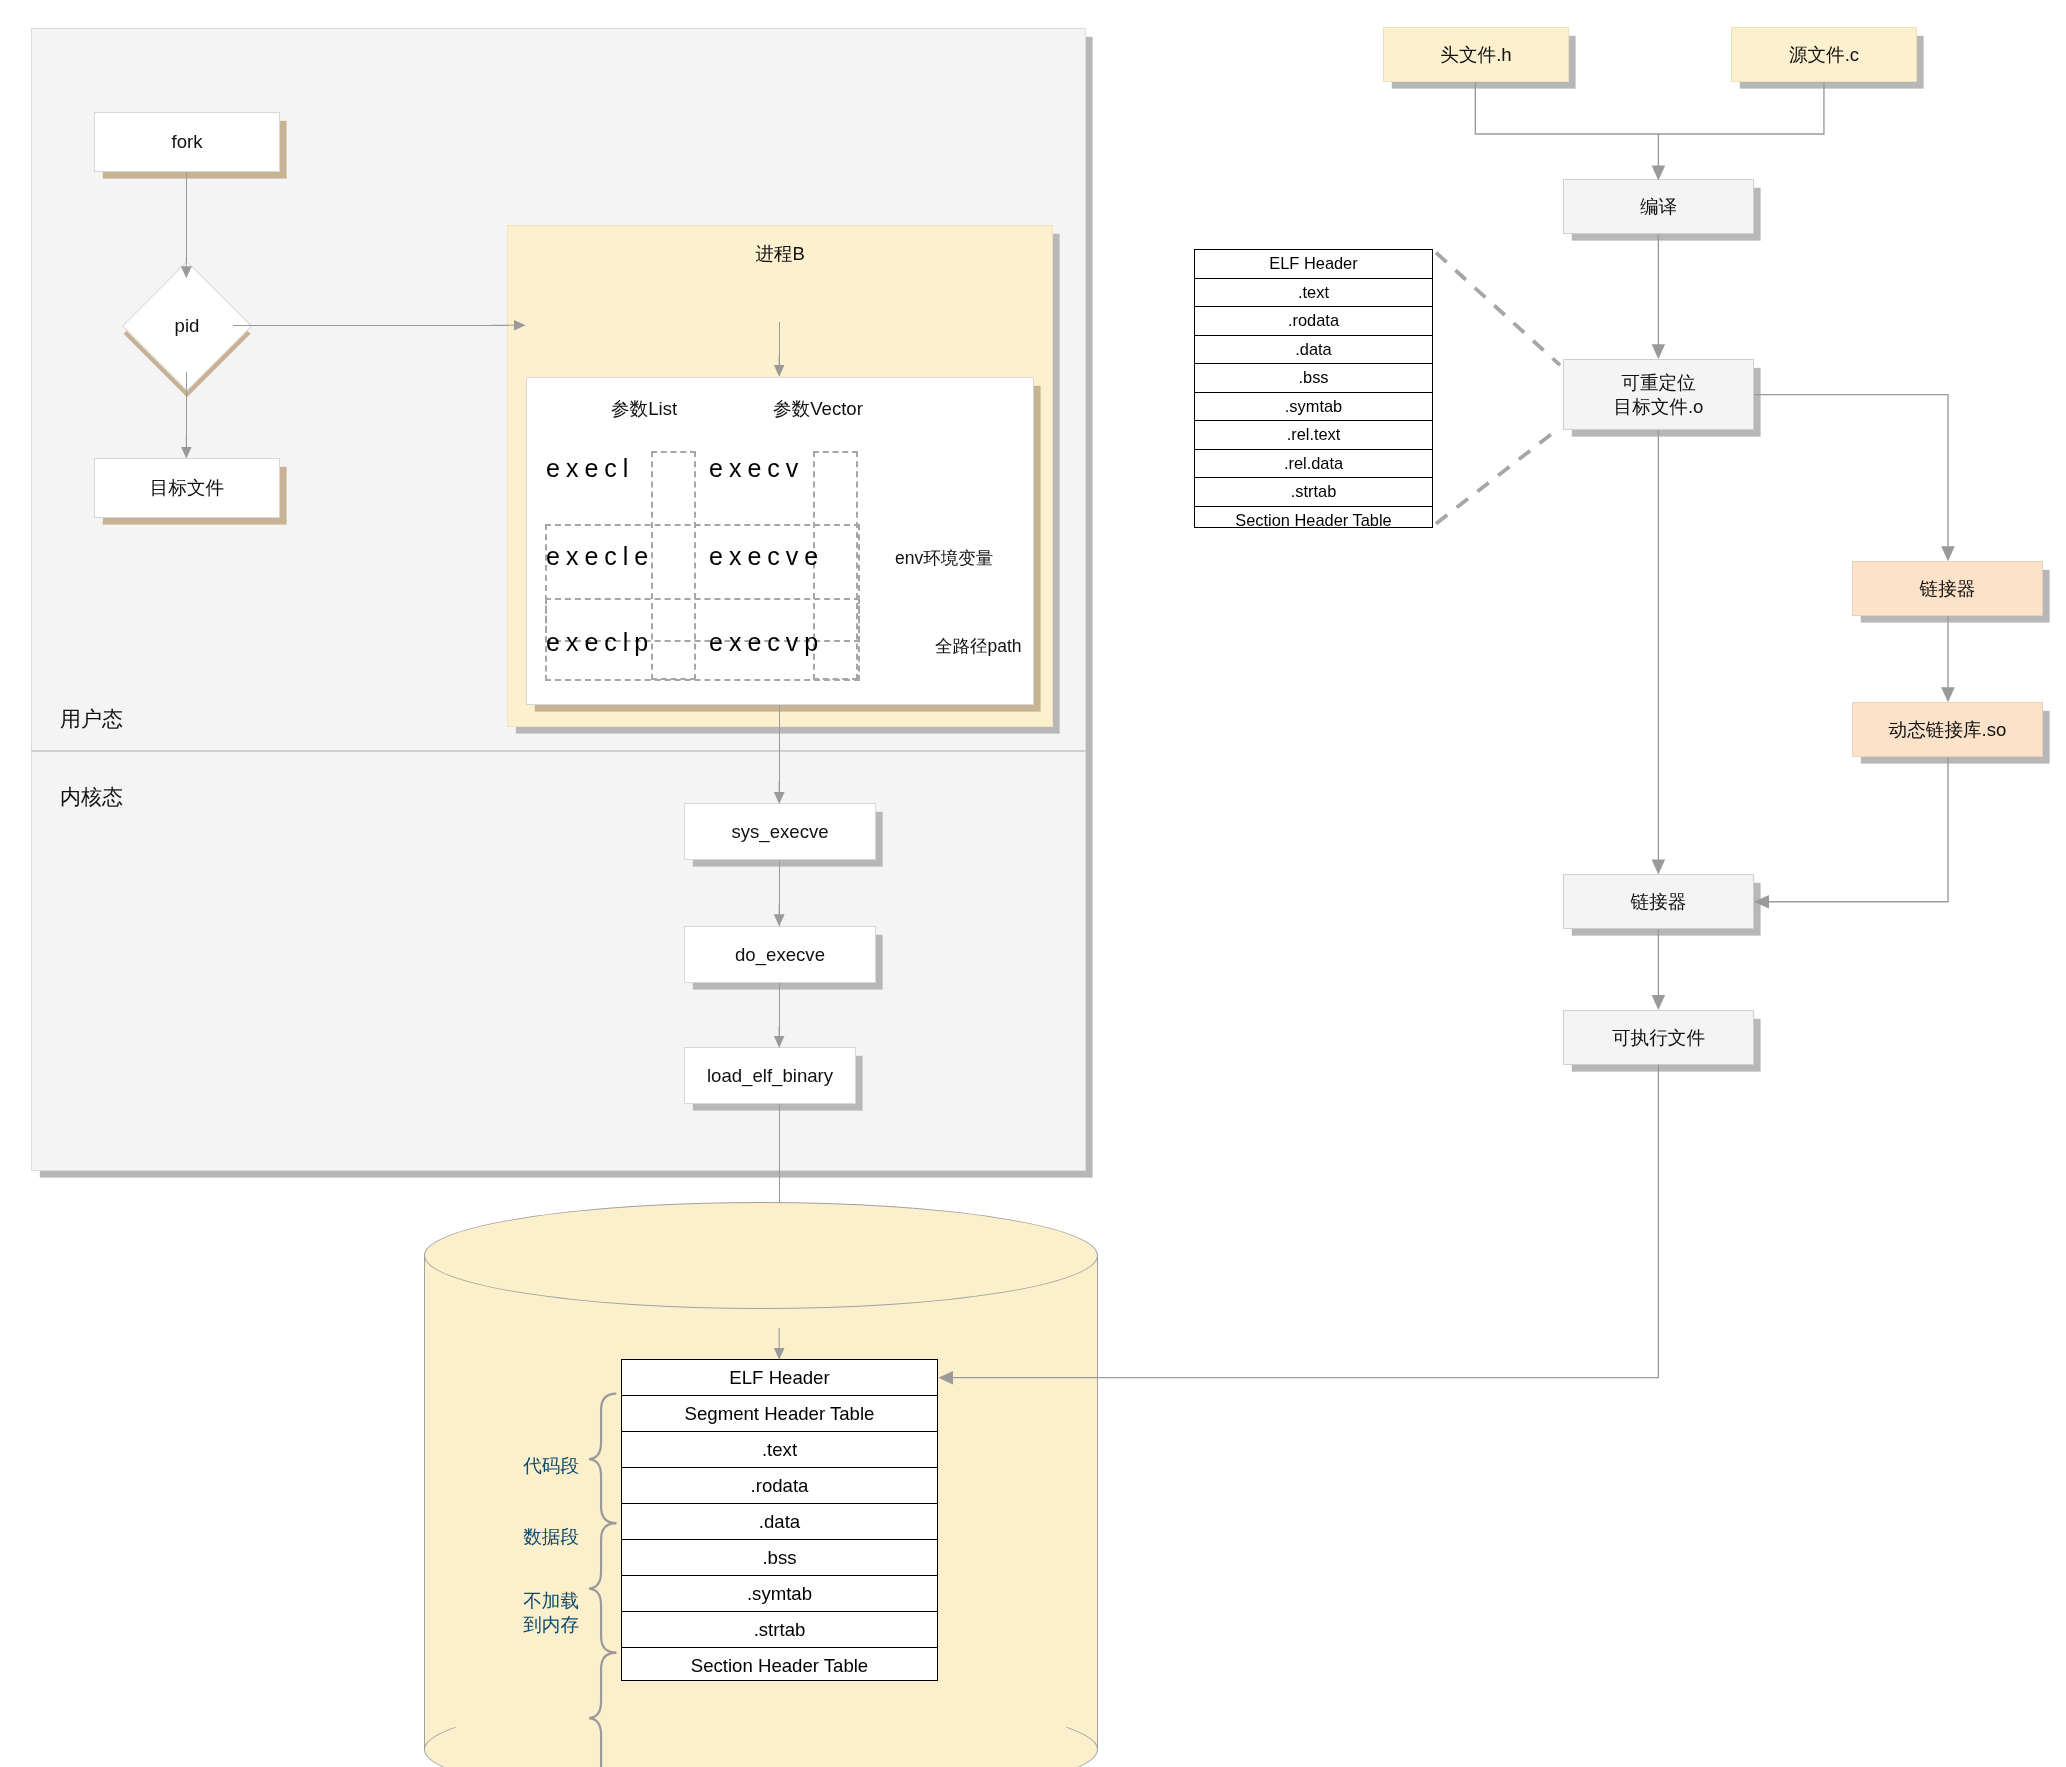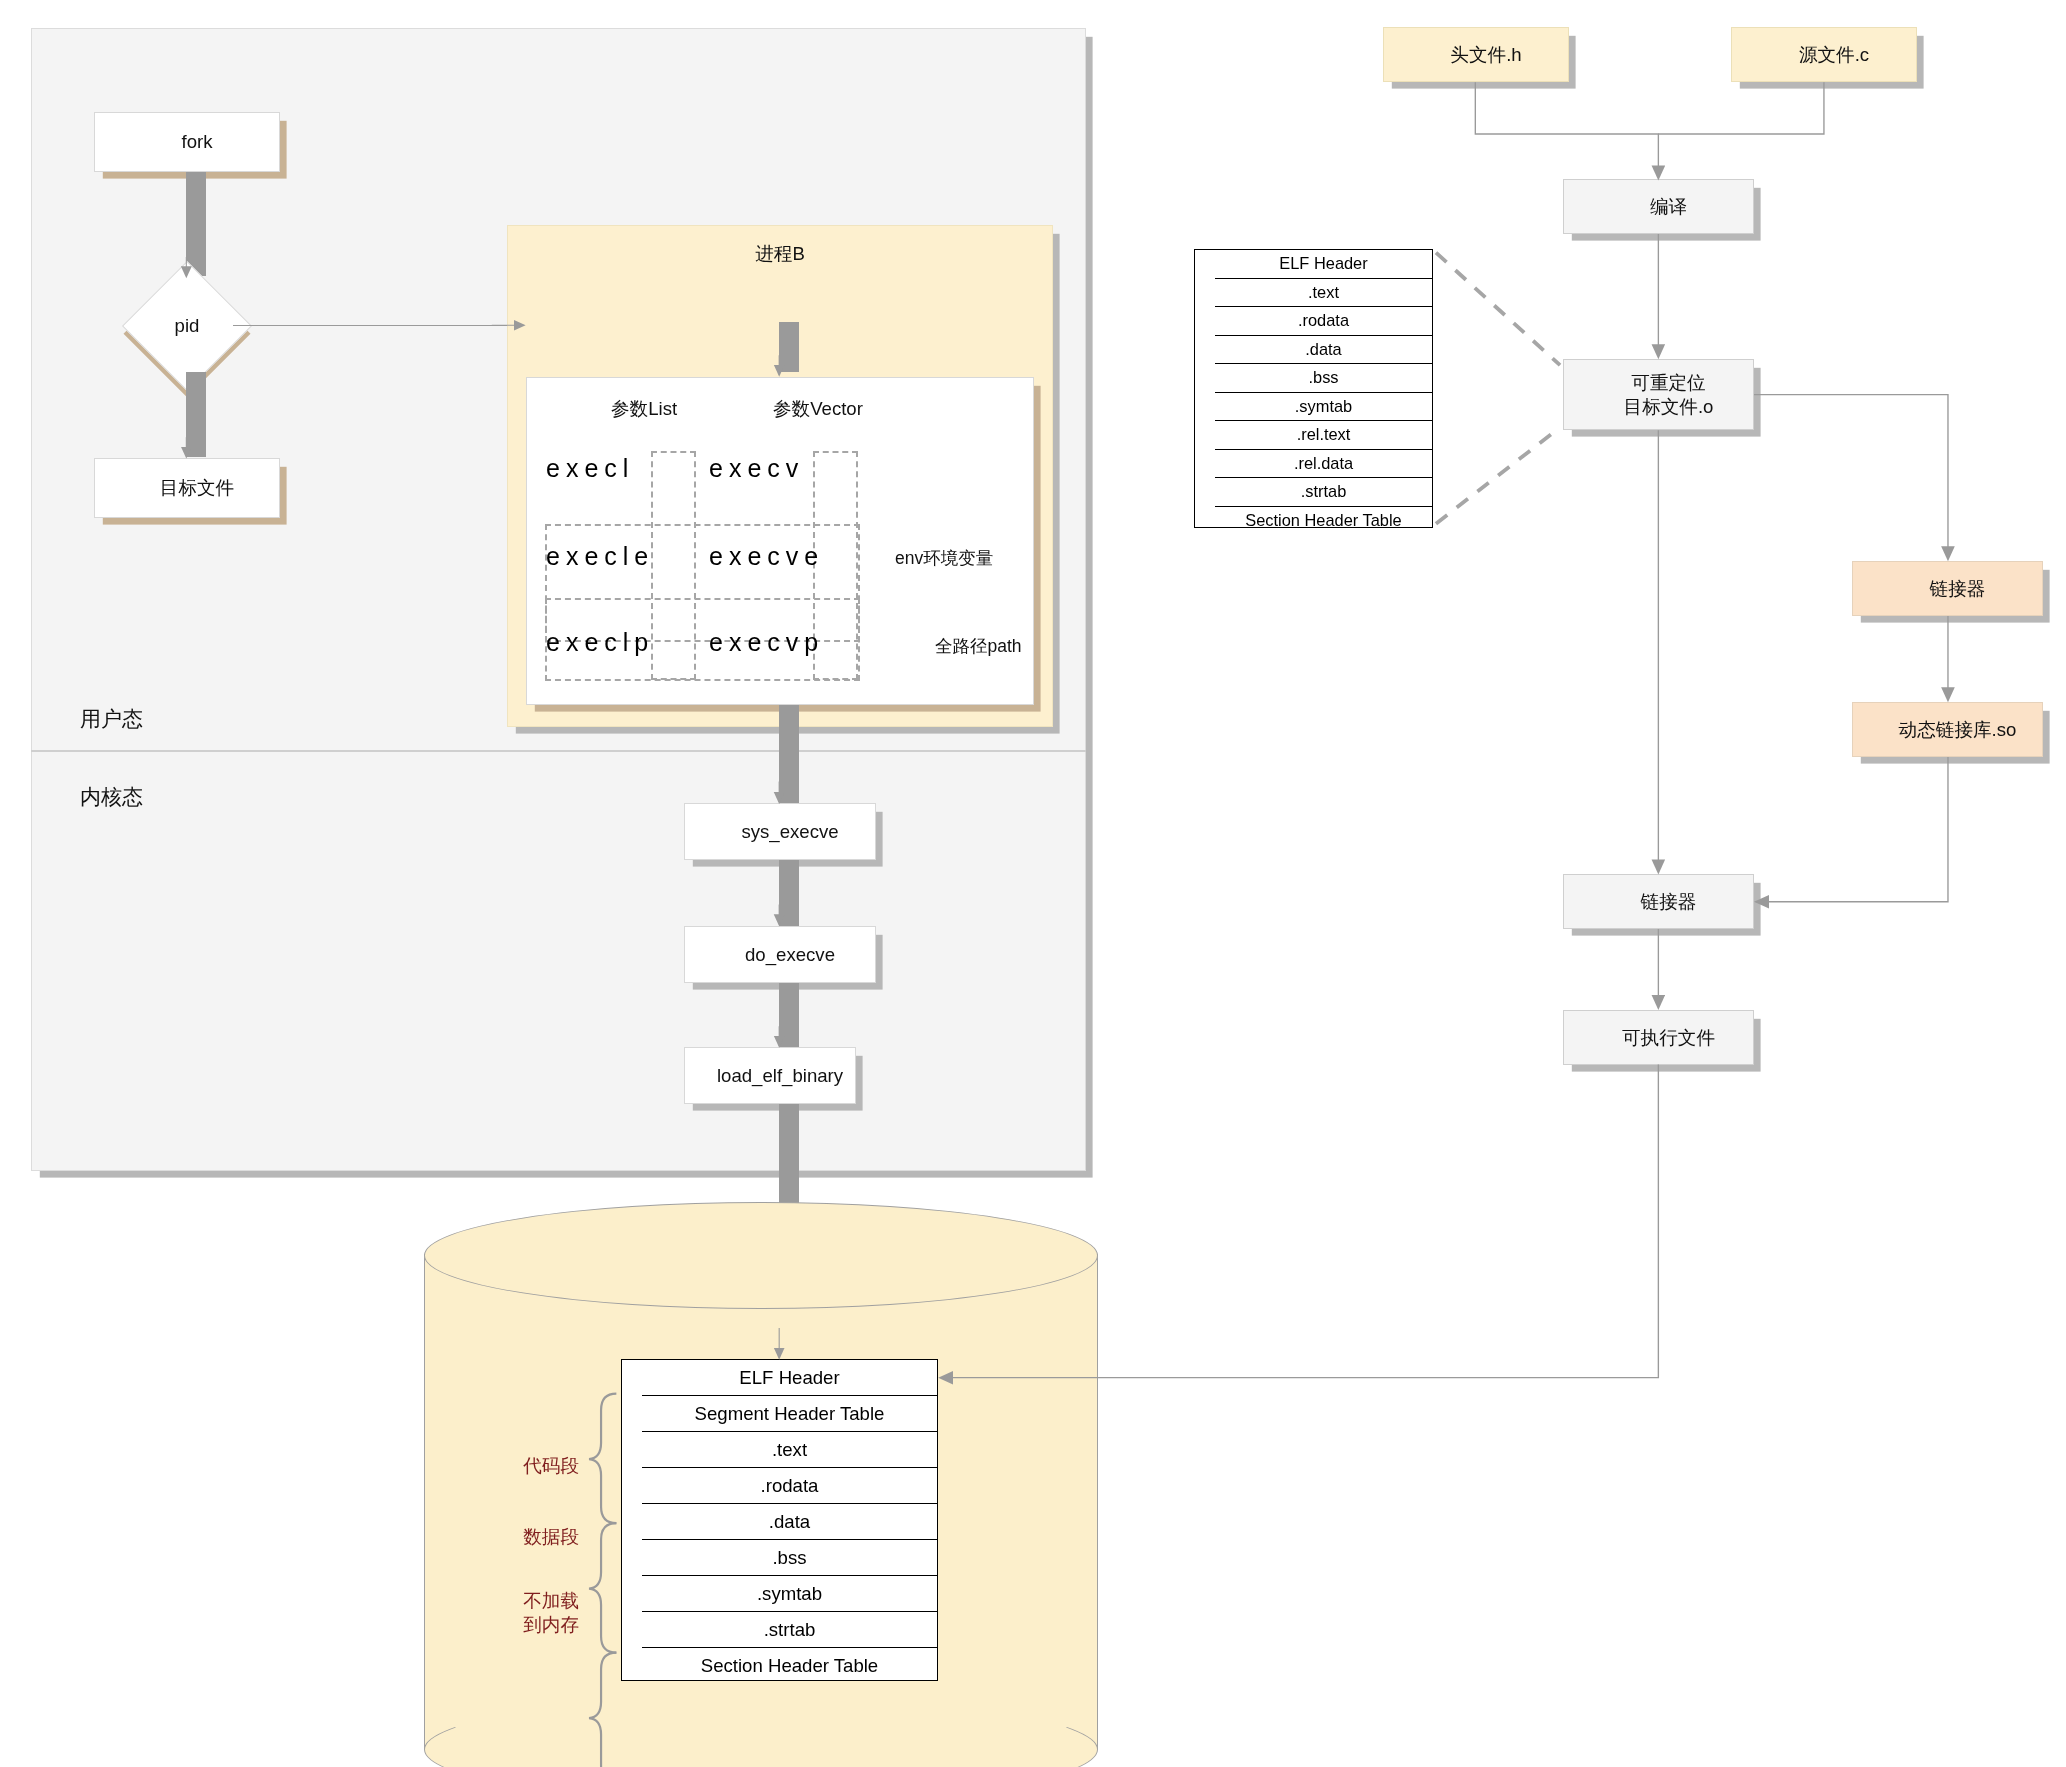--- a/index.html
+++ b/index.html
@@ -1,19 +1,19 @@
 <!DOCTYPE html>
 <html style="font-size:8.7px"><head>
 <meta charset="utf-8">
 <style>
   html,body{margin:0;padding:0;background:#ffffff;}
   body{font-family:"Liberation Sans","DejaVu Sans",sans-serif;}
   #stage{position:relative;width:2066px;height:1768px;background:#fff;overflow:hidden;}
 
-  .abs{position:absolute;box-sizing:border-box;padding-left:20px;}
+  .abs{position:absolute;box-sizing:border-box;}
 
   
   .node{
     display:flex;align-items:center;justify-content:center;text-align:center;
     line-height:1.25;color:#111;font-size:18.6px;white-space:pre-line;
   }
   .sh{box-shadow:7.7px 7.7px 0 -1.1px #b7b7b7;}
   .sh-tan{box-shadow:7.7px 7.7px 0 -1.1px #c8b294;}
 
   .gray-node{background:#f4f4f4;border:1.1px solid #cfcfcf;}
@@ -61,21 +61,21 @@
   
   .exec-cell{position:absolute;font-size:25px;letter-spacing:6px;color:#000;white-space:nowrap;}
   .dash{position:absolute;border:2.7px dashed #a6a6a6;}
   .sidelabel{position:absolute;font-size:17.5px;color:#111;white-space:nowrap;}
   .collabel{position:absolute;font-size:18.6px;color:#111;white-space:nowrap;}
 
   
   .cyl-body{position:absolute;background:#fcefcb;border-left:1.1px solid #a0a0a0;border-right:1.1px solid #a0a0a0;}
   .cyl-top{position:absolute;background:#fcefcb;border:1.1px solid #a0a0a0;border-radius:50%;}
   .cyl-bot{position:absolute;background:#fcefcb;border:1.1px solid #a0a0a0;border-radius:50%;}
-  .brace-label{position:absolute;font-size:18.6px;color:#7f1d1d;text-align:right;white-space:pre-line;line-height:1.3;}
+  .brace-label{position:absolute;font-size:18.6px;color:#0c4a6e;text-align:right;white-space:pre-line;line-height:1.3;}
 </style>
 </head>
 <body>
 
 <div id="stage">
 
   <div class="abs panel-userkernel sh" style="left:31px;top:28px;width:1055px;height:1143px;"></div>
 
   <div class="abs ln lnh" style="left:31px;top:750px;width:1055px;height:1.6px;background:#cfcfcf;"></div>
 

